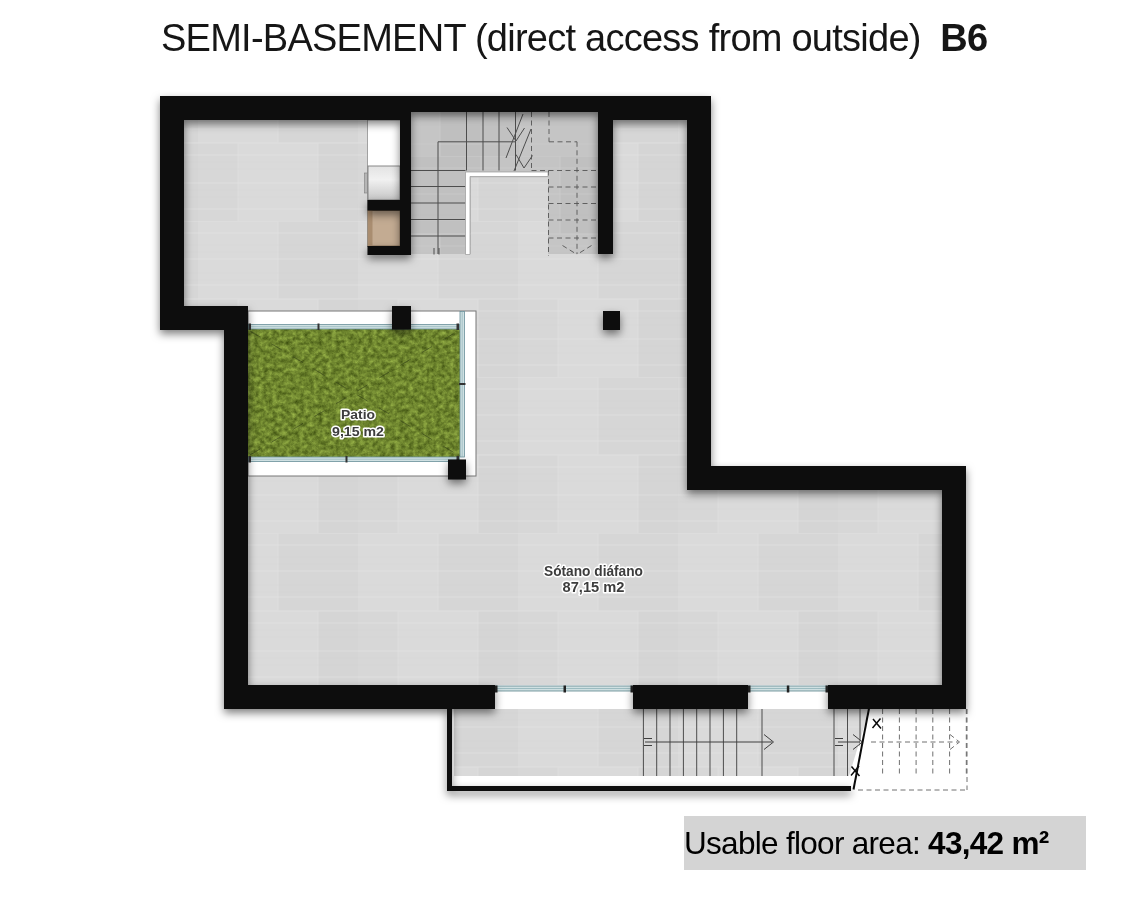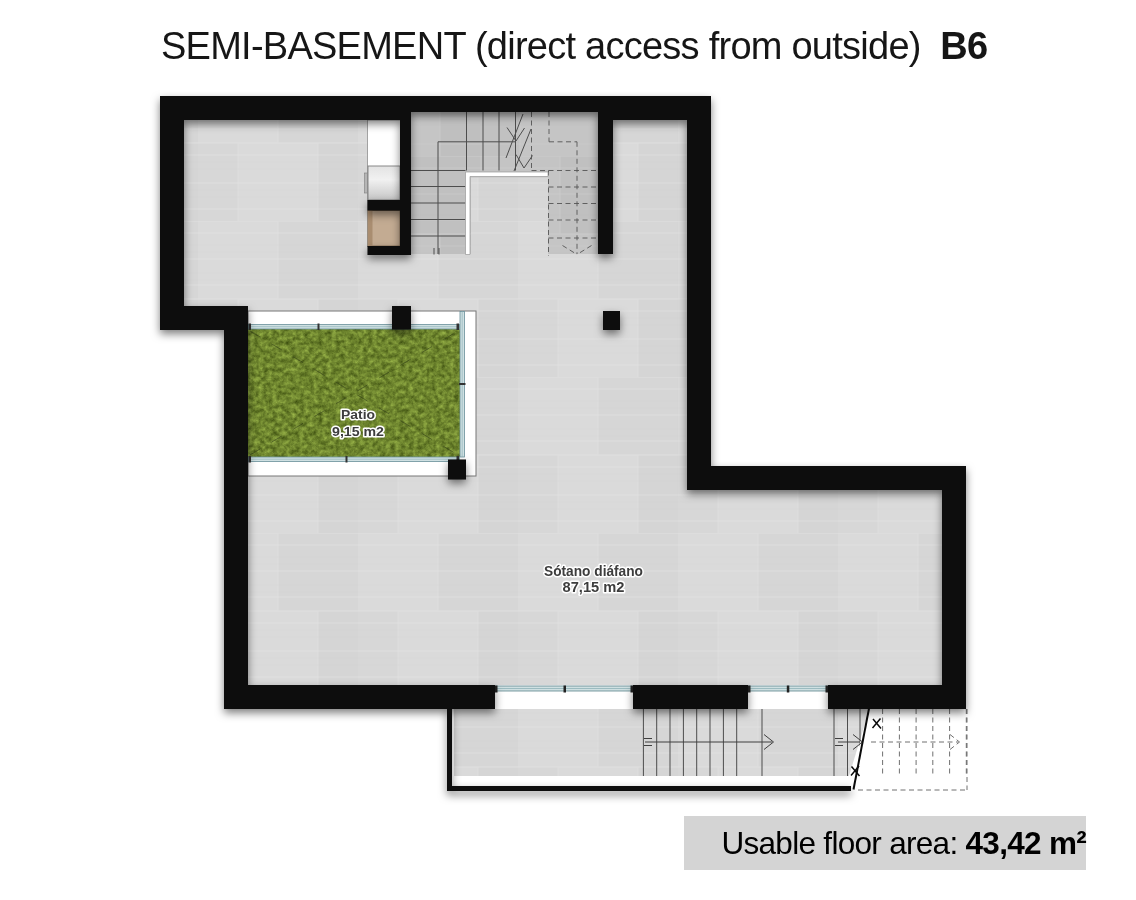--- a/index.html
+++ b/index.html
@@ -1,18 +1,18 @@
 <!DOCTYPE html>
 <html><head>
 <meta charset="utf-8">
 <style>
 html,body{margin:0;padding:0;background:#ffffff;width:1136px;height:900px;overflow:hidden;}
 body{font-family:"Liberation Sans",sans-serif;position:relative;}
-#title{position:absolute;left:161px;top:17px;font-size:38px;color:#161616;white-space:nowrap;letter-spacing:-0.75px;margin-top:8px;}
-#footer{position:absolute;left:684px;top:816px;width:402px;height:54px;background:#d4d4d4;font-size:31.5px;color:#000;display:flex;align-items:center;justify-content:flex-end;white-space:nowrap;letter-spacing:-0.7px;}
+#title{position:absolute;left:161px;top:17px;font-size:38px;color:#161616;white-space:nowrap;letter-spacing:-0.75px;}
+#footer{position:absolute;left:684px;top:816px;width:402px;height:54px;background:#d4d4d4;font-size:31.5px;color:#000;display:flex;align-items:center;justify-content:flex-start;white-space:nowrap;letter-spacing:-0.7px;}
 </style>
 </head>
 <body>
 
 <div id="title">SEMI-BASEMENT (direct access from outside) &nbsp;<b>B6</b></div>
 
 <svg id="plan" width="1136" height="900" viewBox="0 0 1136 900" style="position:absolute;left:0;top:0">
 <defs>
 <pattern id="tile" width="160" height="156" patternUnits="userSpaceOnUse" patternTransform="translate(38,65)">
   <rect x="0" y="0" width="160" height="156" fill="#d8d8d8"></rect>

